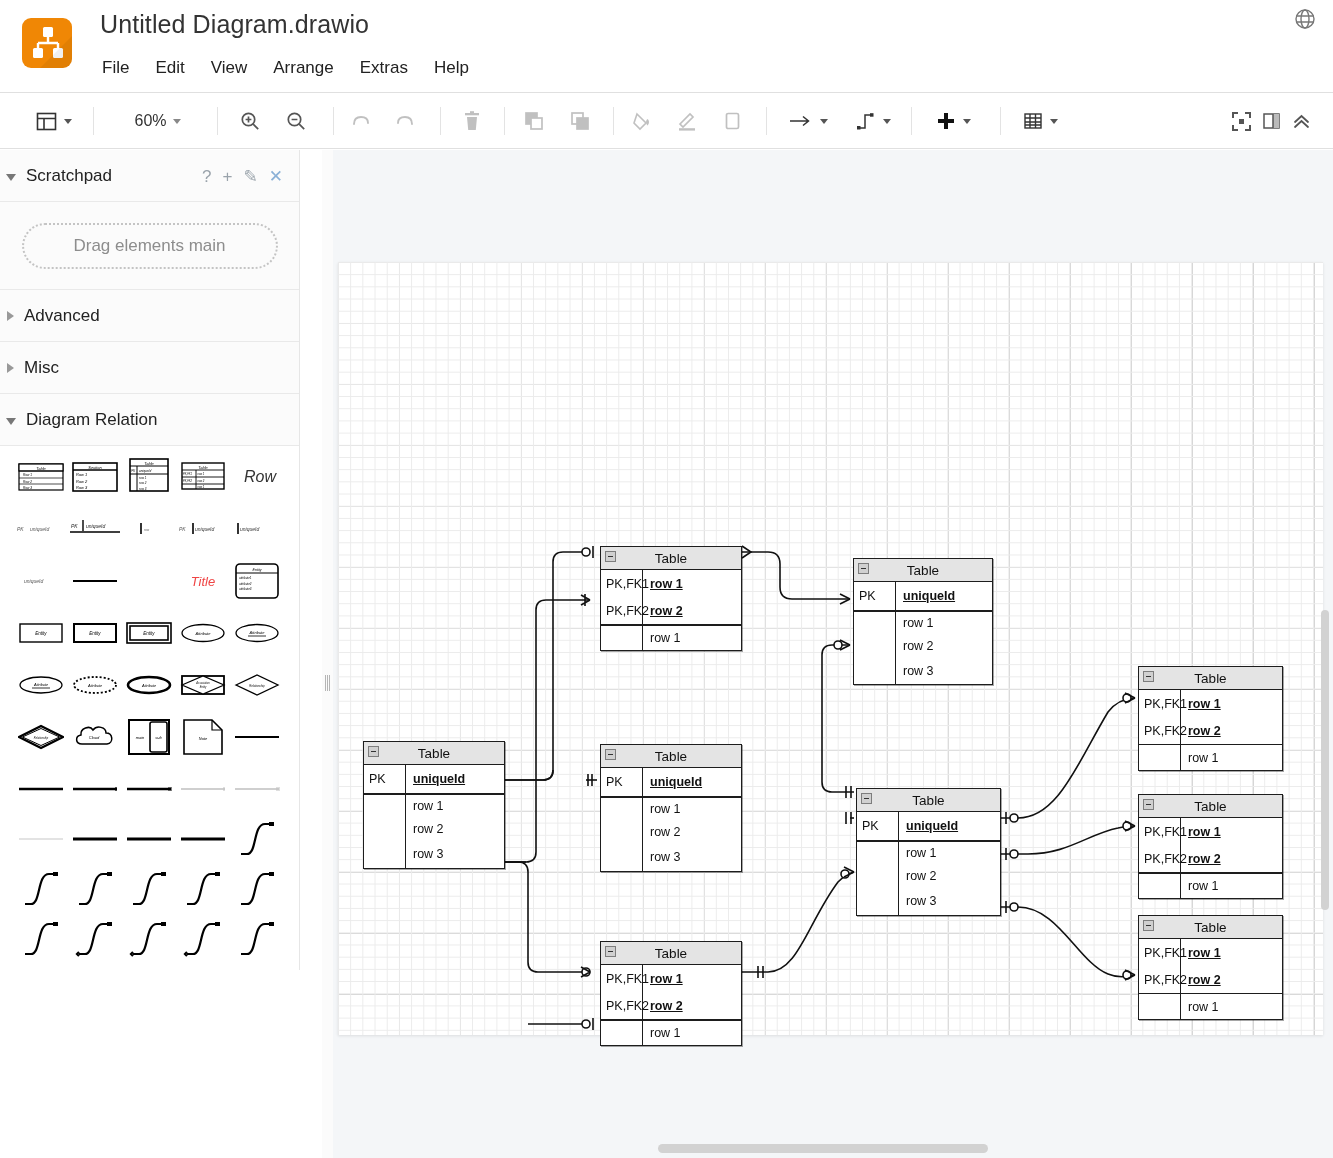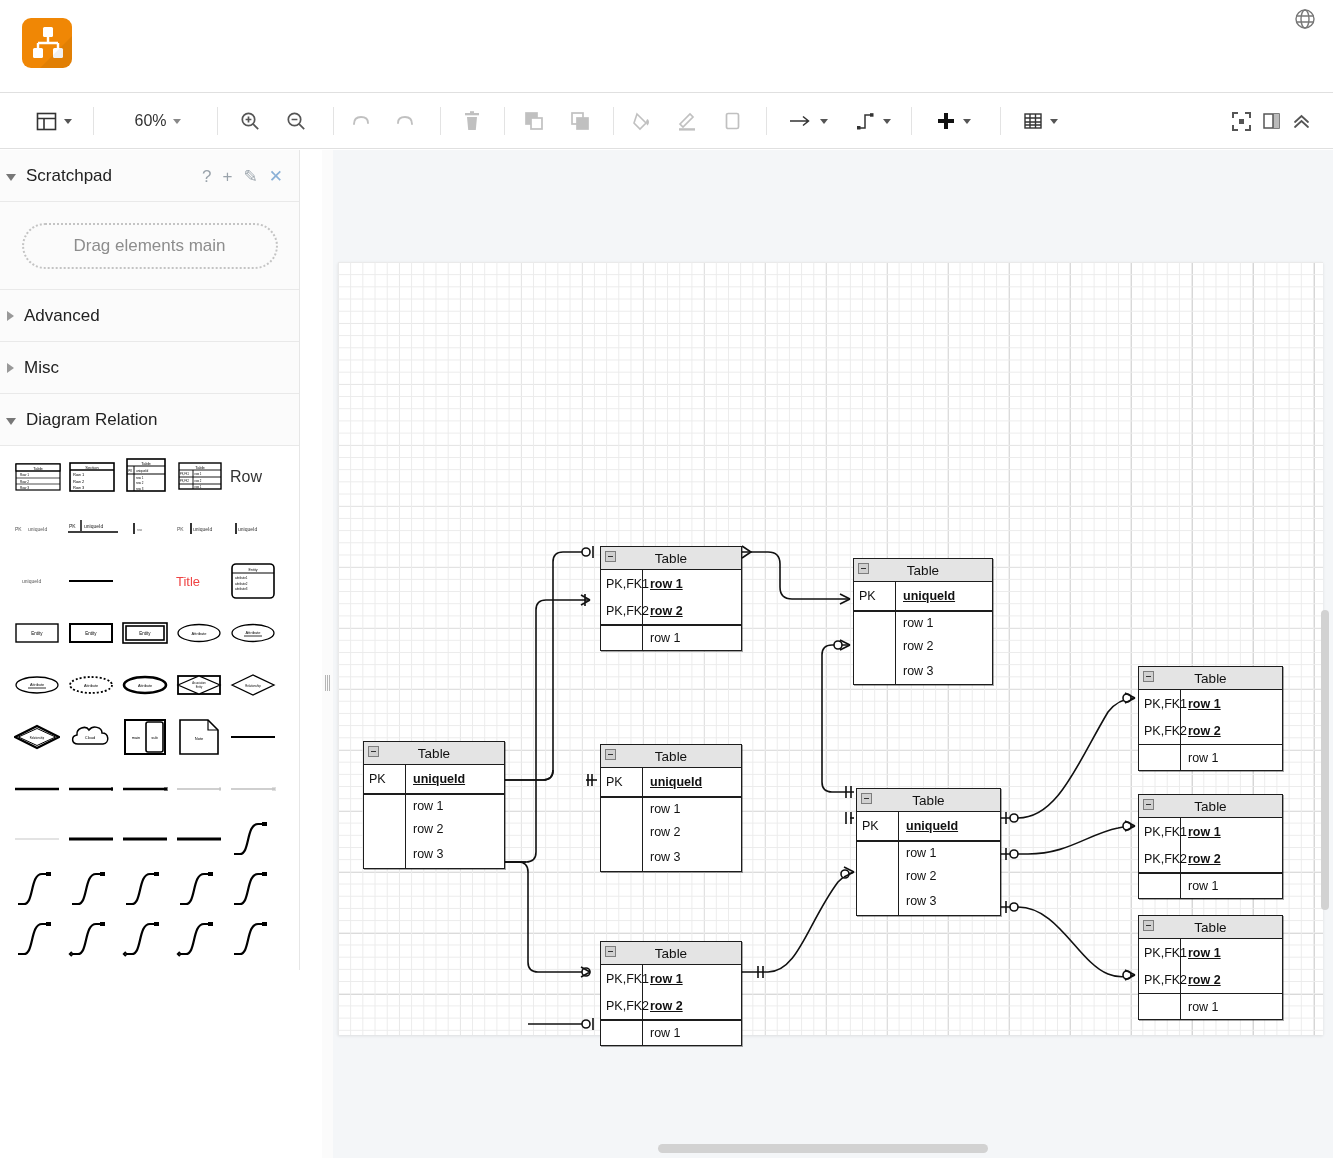--- a/index.html
+++ b/index.html
@@ -96,22 +96,22 @@
   }
   #drag-target {
     width: 256px; height: 46px; border: 2px dotted #c4c4c4;
     border-radius: 23px; display: flex; align-items: center;
     justify-content: center; color: #8d8d8d; font-size: 17px;
   }
   #er-palette { background: #ffffff; padding: 6px 0 4px 0; }
   .pal-row { display: flex; }
   .pal-cell {
     width: 54px; height: 50px; margin: 0 0px;
-    display: flex; align-items: center; justify-content: flex-start;
-    cursor: pointer; position: relative; flex: 0 0 54px;
+    display: flex; align-items: center; justify-content: center;
+    cursor: pointer; position: relative; flex: 0 0 54px; font-style: italic;
   }
   .pal-row { padding-left: 14px; }
   .pal-label { font-size: 16px; color: #333; }
   .pal-svg { display:block; }
 
   
   #splitter {
     position: absolute; left: 322px; top: 150px; width: 11px; height: 1008px;
     background: #fbfbfb; cursor: col-resize;
   }
@@ -197,21 +197,30 @@
   <div id="app-logo">
     <svg width="50" height="50" viewBox="0 0 50 50">
       <rect x="21" y="9" width="10" height="10" rx="1.5" fill="#fff"></rect>
       <rect x="11" y="30" width="10" height="10" rx="1.5" fill="#fff"></rect>
       <rect x="31" y="30" width="10" height="10" rx="1.5" fill="#fff"></rect>
       <path d="M26 19 L26 25 M16 25 L36 25 M16 25 L16 30 M36 25 L36 30" stroke="#fff" stroke-width="2.4" fill="none"></path>
       <path d="M50 18 L50 50 L18 50 Z" fill="#000" opacity="0.06"></path>
     </svg>
   </div>
 
-
+  <div id="doc-title">Untitled Diagram.drawio</div>
+
+  <div id="menubar">
+    <div class="menu-item">File</div>
+    <div class="menu-item">Edit</div>
+    <div class="menu-item">View</div>
+    <div class="menu-item">Arrange</div>
+    <div class="menu-item">Extras</div>
+    <div class="menu-item">Help</div>
+  </div>
 
   <div id="globe-btn">
     <svg width="24" height="24" viewBox="0 0 24 24" fill="none" stroke="#777" stroke-width="1.4">
       <circle cx="12" cy="12" r="9"></circle>
       <ellipse cx="12" cy="12" rx="4" ry="9"></ellipse>
       <path d="M3.3 9h17.4M3.3 15h17.4"></path>
     </svg>
   </div>
 </div>
 

